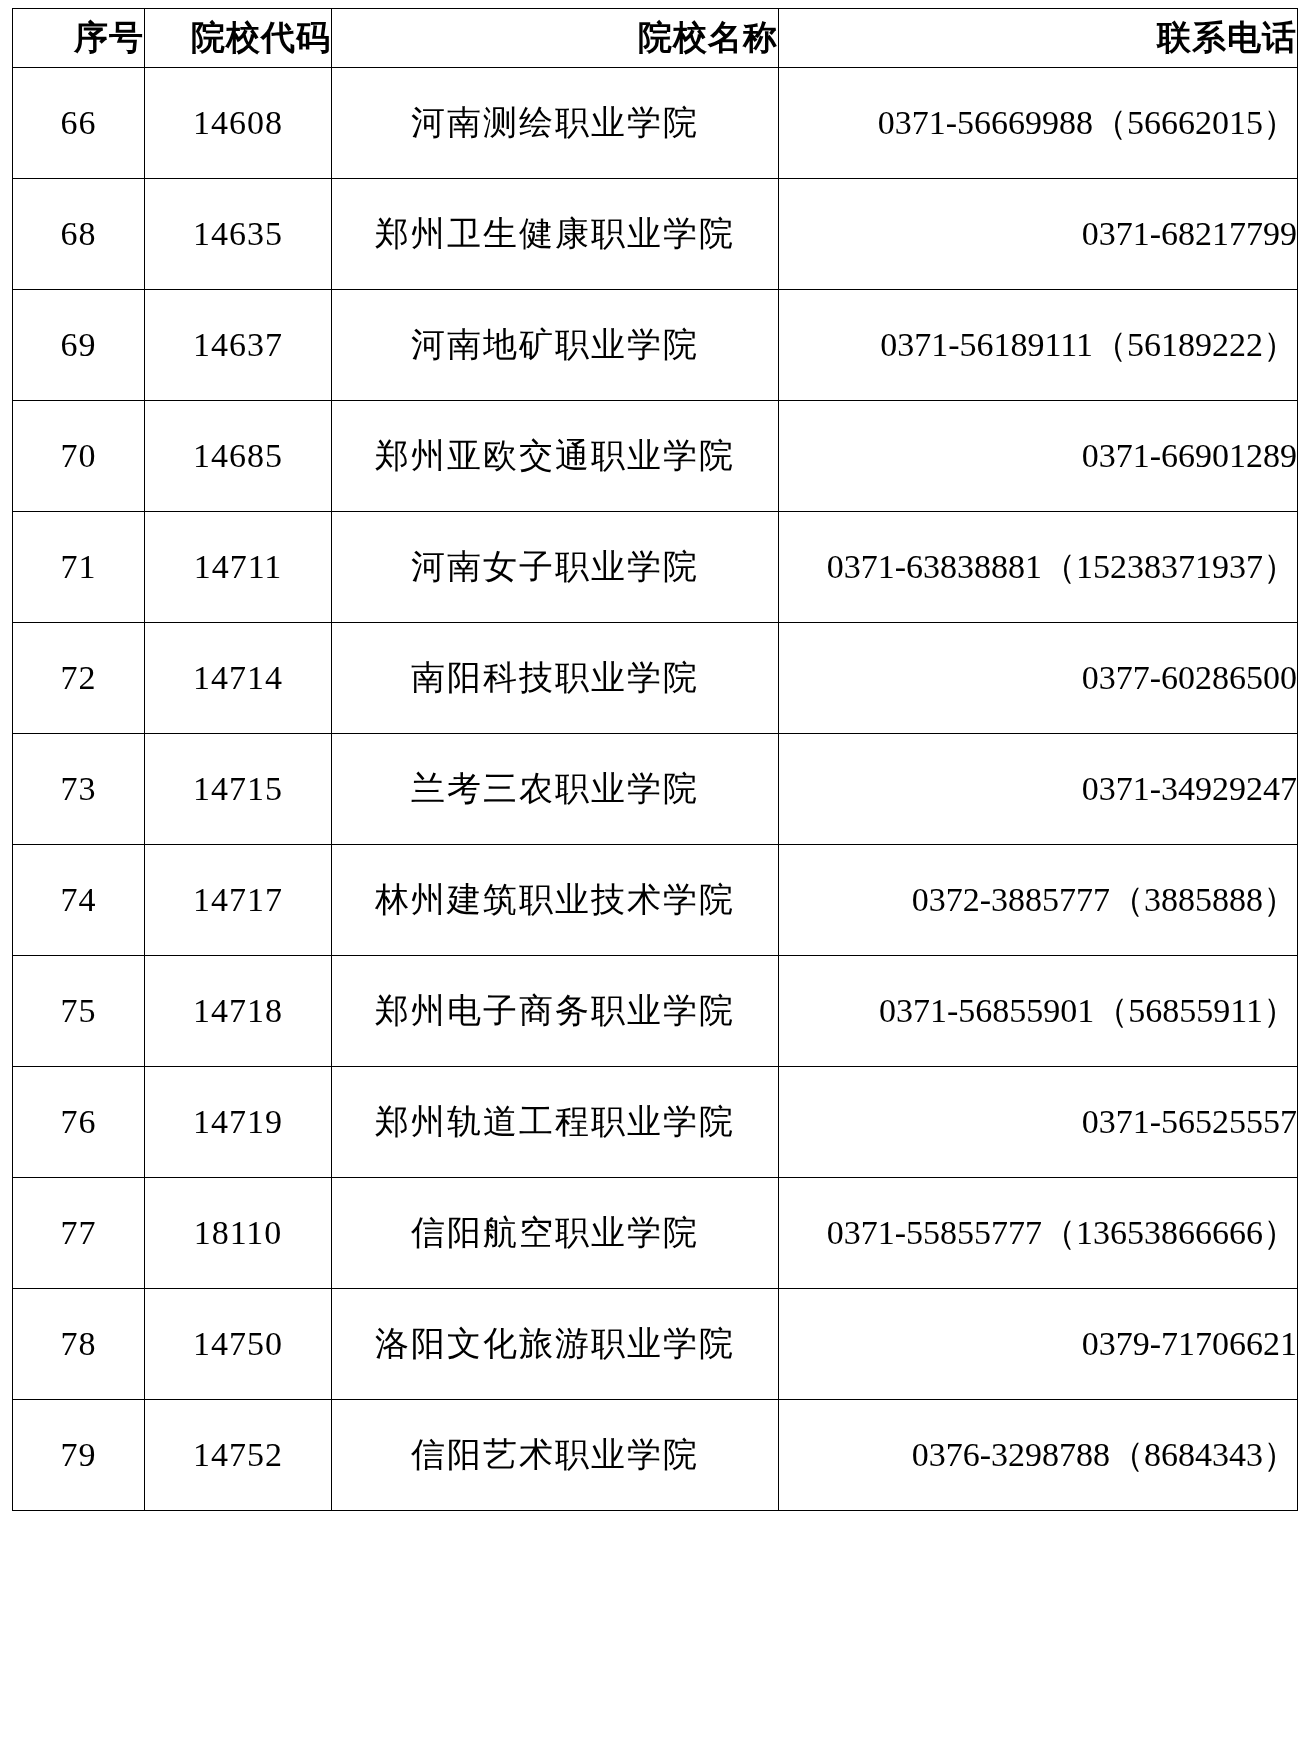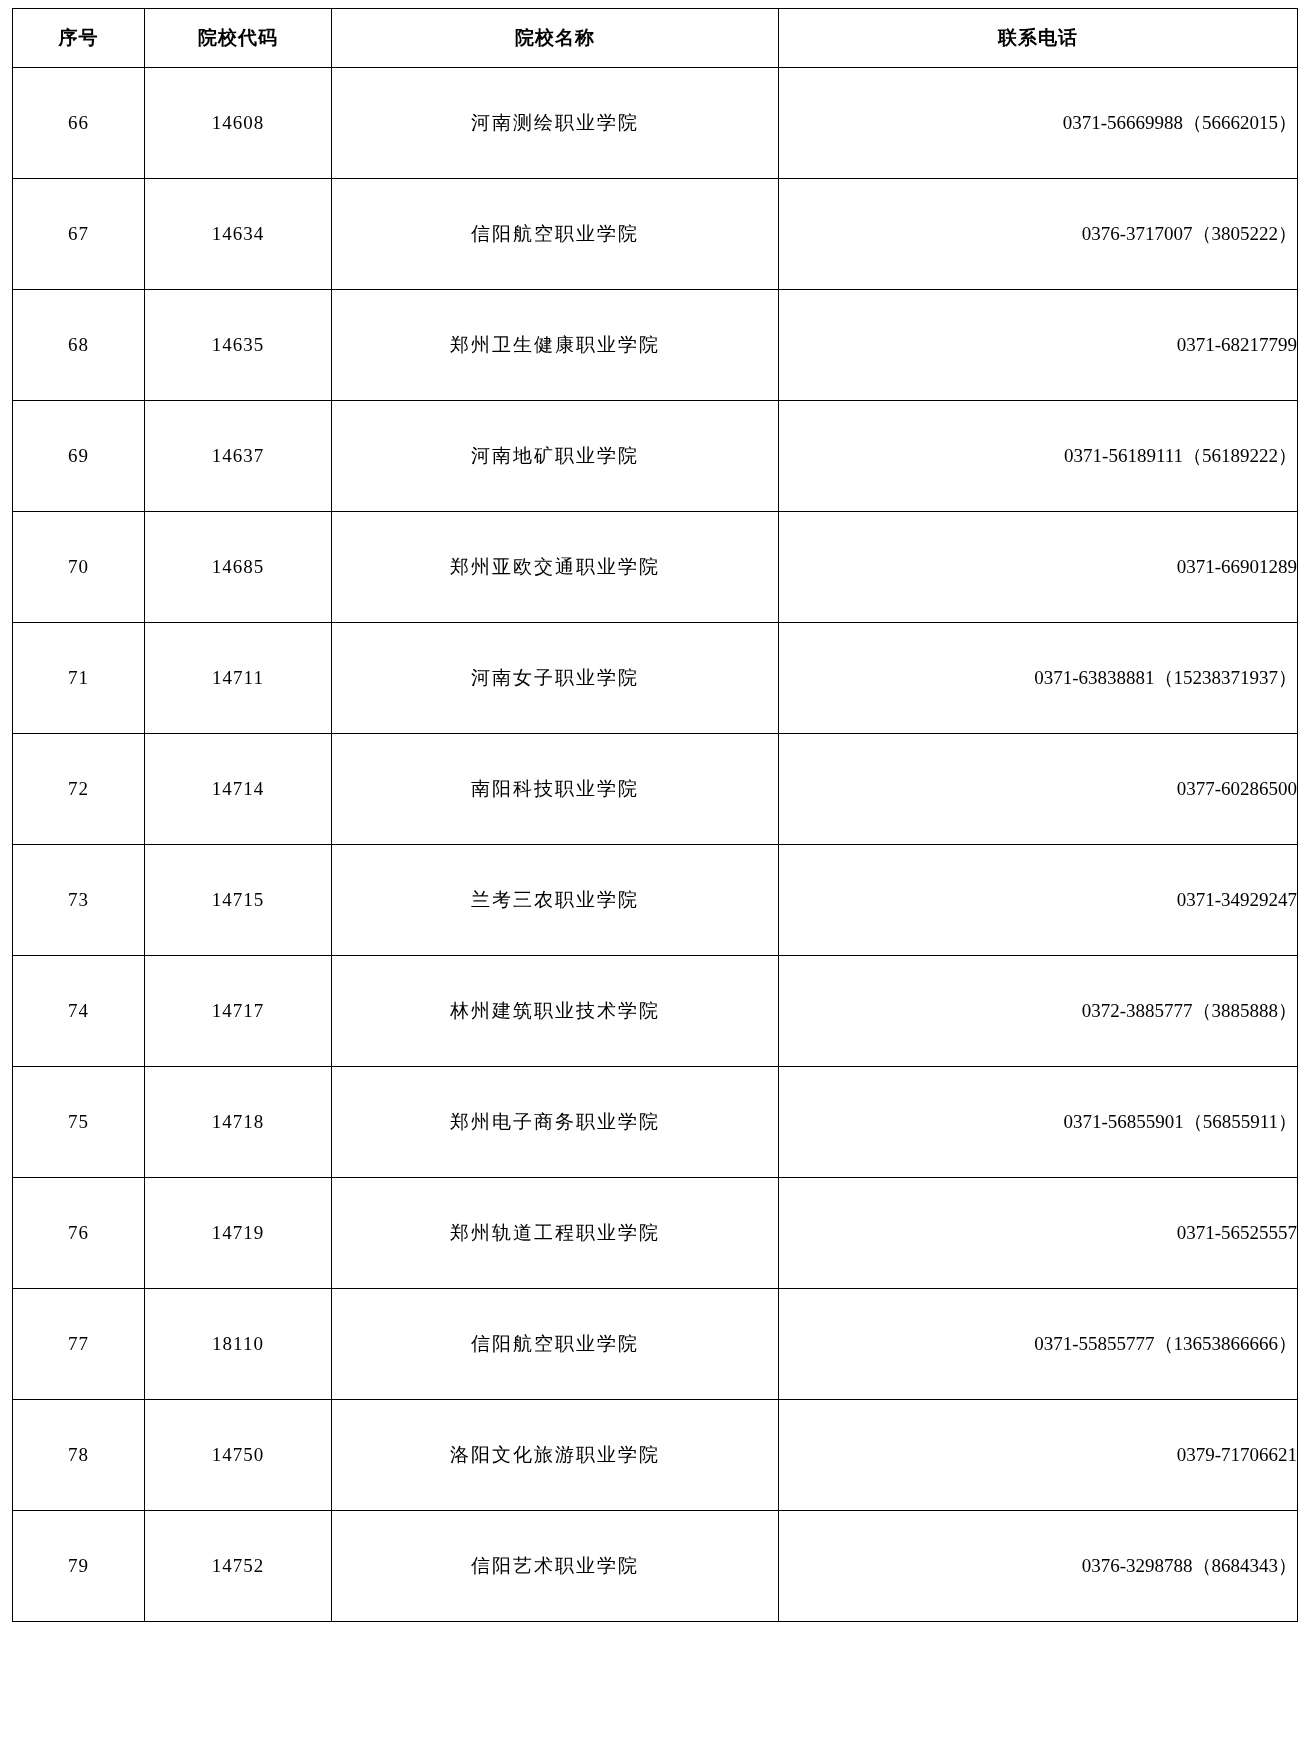--- a/index.html
+++ b/index.html
@@ -32,29 +32,29 @@
     padding: 0;
     vertical-align: middle;
   }
   col.c-index { width: 132px; }
   col.c-code  { width: 187px; }
   col.c-name  { width: 447px; }
   col.c-phone { width: 519px; }
 
   thead th {
     height: 58px;
-    font-size: 19px;
+    font-size: 34px;
     font-weight: bold;
-    text-align: center;
+    text-align: right;
     font-family: "Liberation Sans", "DejaVu Sans", sans-serif;
     letter-spacing: 1px;
   }
   tbody td {
     height: 110px;
-    font-size: 19px;
+    font-size: 34px;
     font-weight: normal;
   }
   td.cell-index,
   td.cell-code,
   td.cell-name {
     text-align: center;
   }
   td.cell-phone {
     text-align: right;
     padding-left: 6px;
@@ -85,26 +85,20 @@
         <th>院校名称</th>
         <th>联系电话</th>
       </tr>
     </thead>
     <tbody id="table-body">
         <tr>
           <td class="cell-index">66</td>
           <td class="cell-code">14608</td>
           <td class="cell-name">河南测绘职业学院</td>
           <td class="cell-phone">0371-56669988（56662015）</td>
-        </tr>
-        <tr>
-          <td class="cell-index">67</td>
-          <td class="cell-code">14634</td>
-          <td class="cell-name">信阳航空职业学院</td>
-          <td class="cell-phone">0376-3717007（3805222）</td>
         </tr>
         <tr>
           <td class="cell-index">68</td>
           <td class="cell-code">14635</td>
           <td class="cell-name">郑州卫生健康职业学院</td>
           <td class="cell-phone">0371-68217799</td>
         </tr>
         <tr>
           <td class="cell-index">69</td>
           <td class="cell-code">14637</td>

